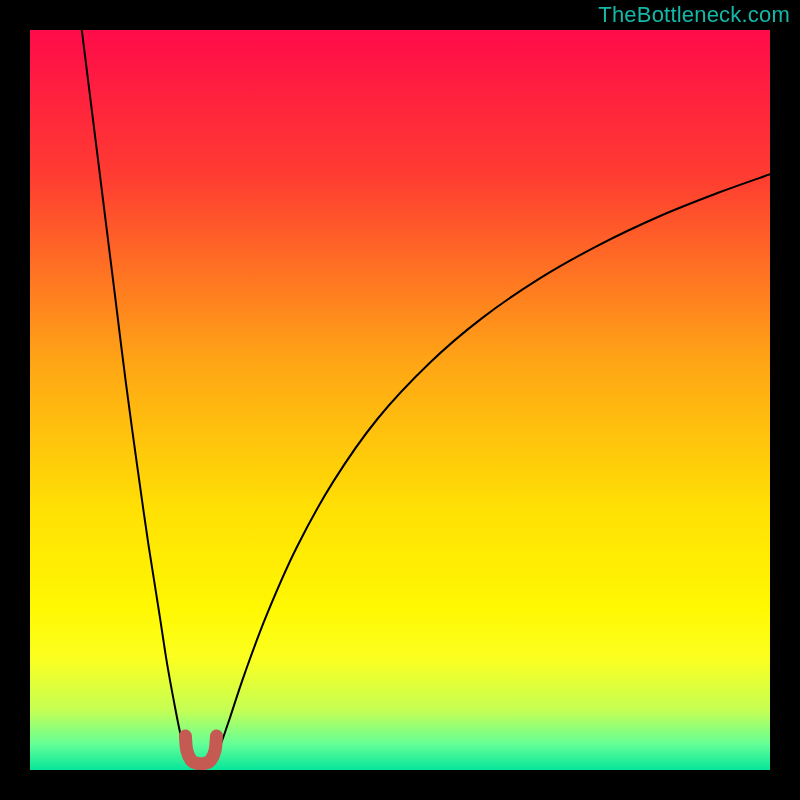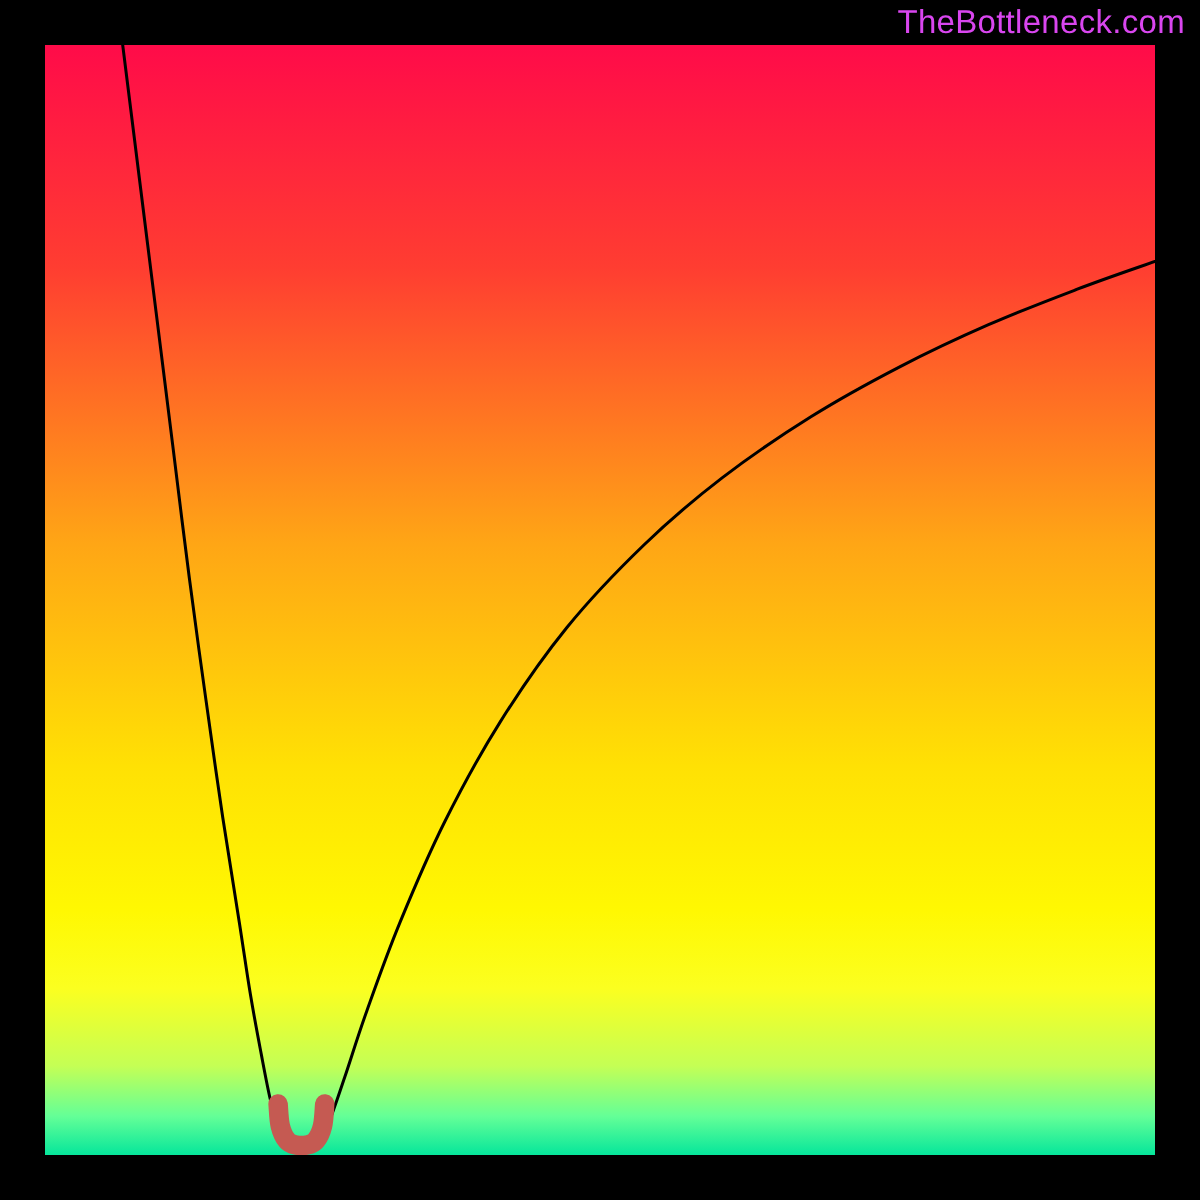--- a/index.html
+++ b/index.html
@@ -16,21 +16,21 @@
     left: 0;
     top: 0;
     width: 800px;
     height: 800px;
     background: #000;
   }
   .watermark {
     position: absolute;
     top: 2px;
     right: 10px;
-    color: #d946ef;
+    color: #14b8a6;
     font-size: 22px;
     font-weight: 400;
     letter-spacing: 0.2px;
     font-family: Arial, Helvetica, sans-serif;
     z-index: 5;
   }
   .plot-area {
     position: absolute;
     left: 30px;
     top: 30px;

